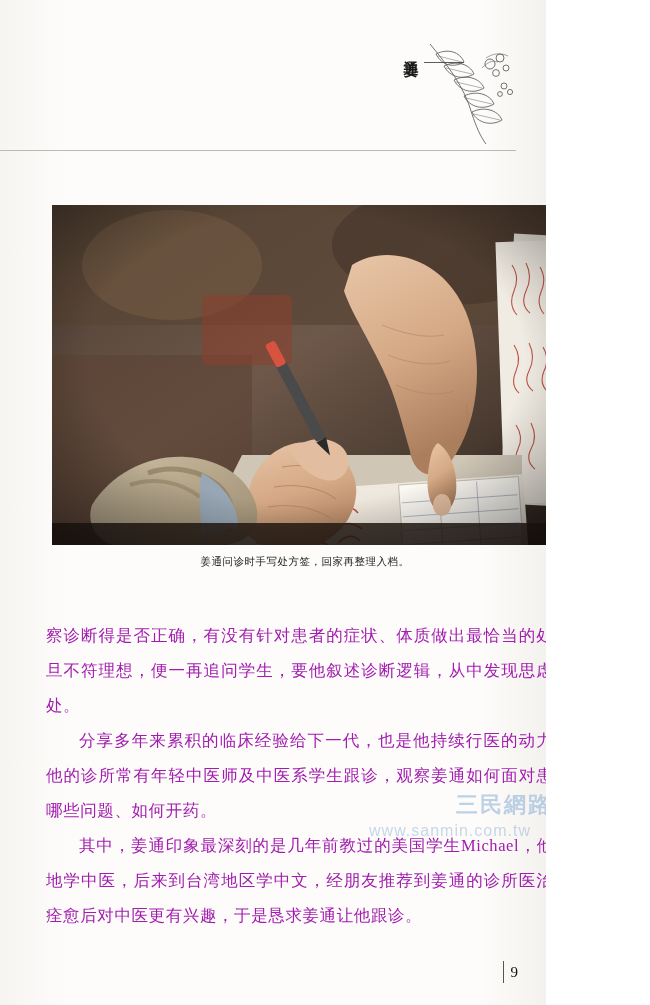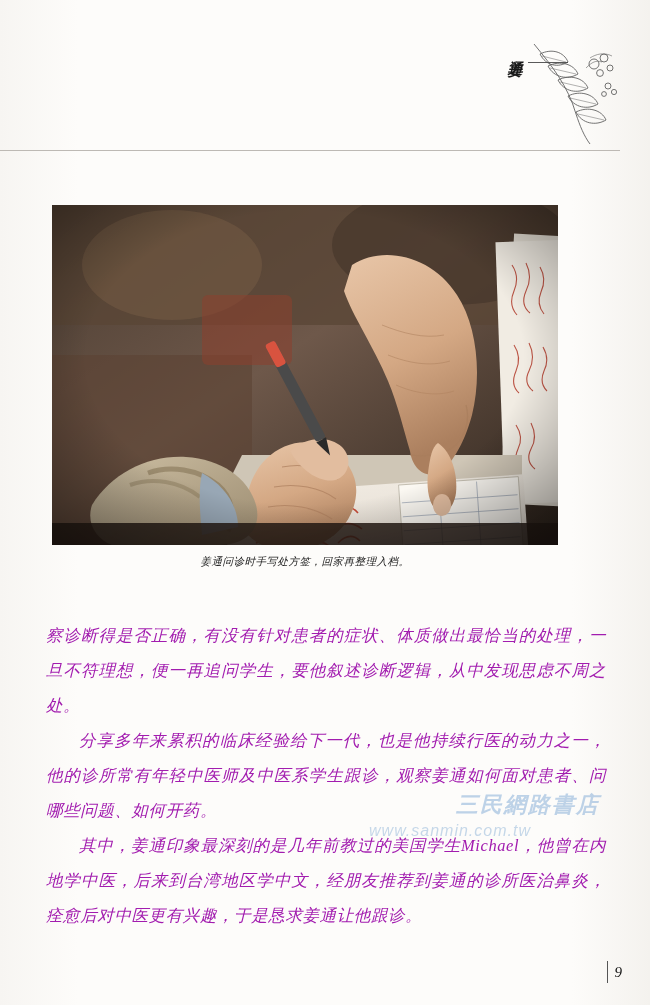--- a/index.html
+++ b/index.html
@@ -5,25 +5,24 @@
   html, body {
     margin: 0;
     padding: 0;
     background: #ffffff;
   }
   body {
     font-family: "Liberation Serif", "DejaVu Serif", serif;
   }
   .page {
     position: relative;
-    width: 650px;
+    width: 546px;
     height: 1005px;
     background: #fdfcfa;
     overflow: hidden;
-    font-style: italic;
   }
   
   .paper-tint {
     position: absolute;
     inset: 0;
     background: linear-gradient(90deg, #f7f5f2 0%, #fdfcfa 12%, #fdfcfa 88%, #f4f2ee 100%);
     pointer-events: none;
   }
 
   

